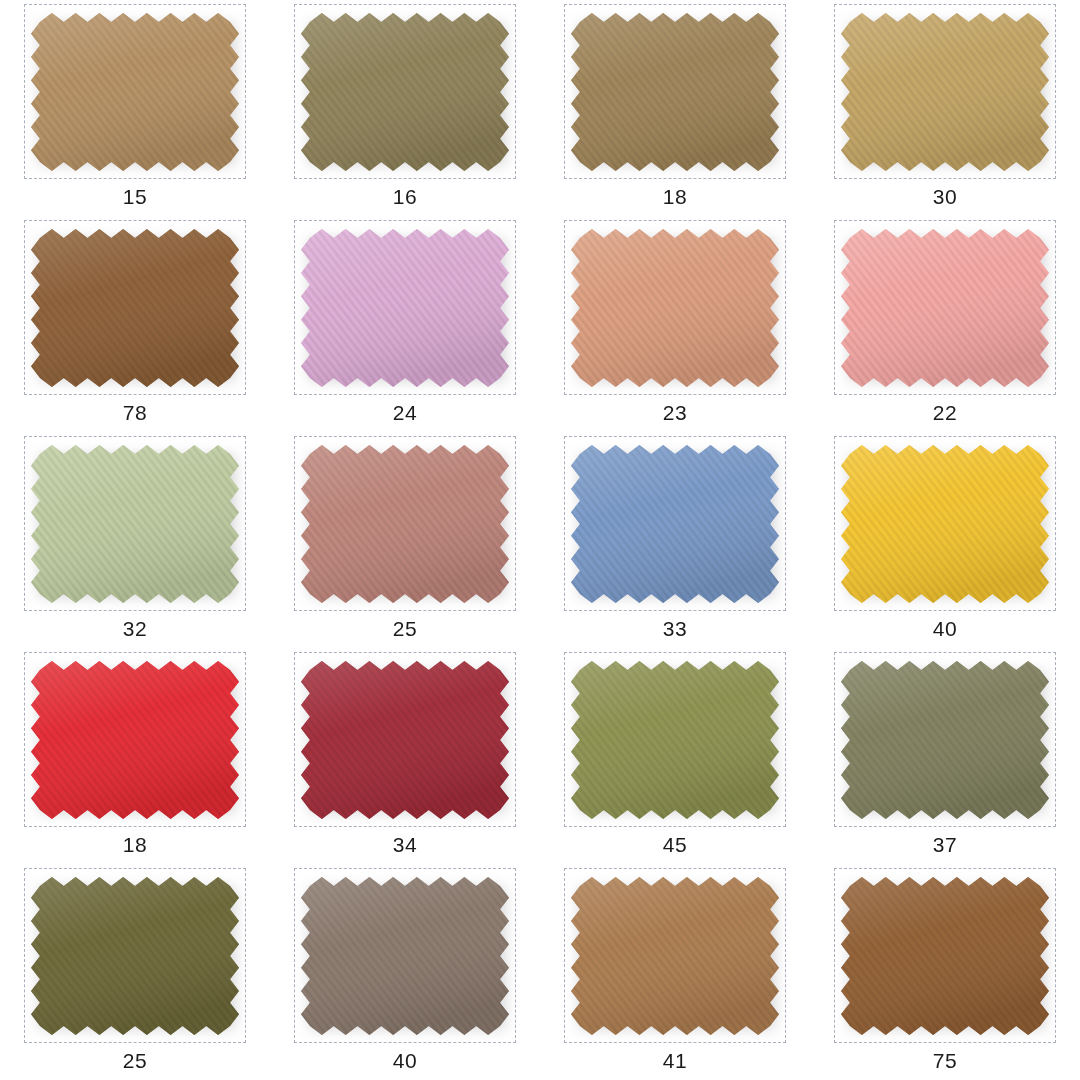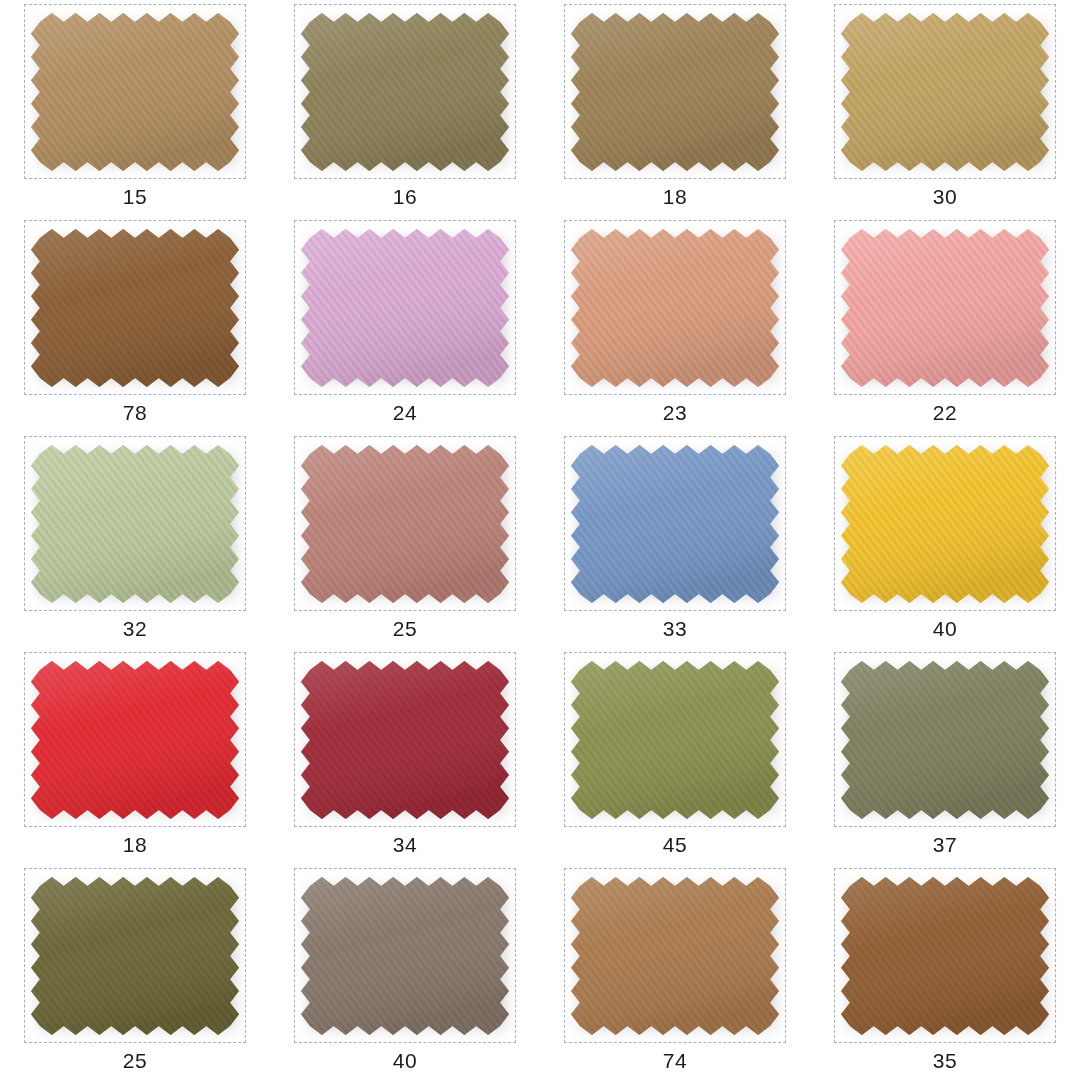--- a/index.html
+++ b/index.html
@@ -693,21 +693,21 @@
               </defs>
               <g clip-path="url(#clip18)">
                 <rect width="212" height="162" fill="#aa7b4f"></rect>
                 <rect width="212" height="162" fill="url(#twill18)" opacity="0.62"></rect>
                 <rect width="212" height="162" fill="url(#grad18)"></rect>
               </g>
             </svg>
           </div>
         </div>
       </div>
-      <div class="swatch-label">74</div>
+      <div class="swatch-label">41</div>
     </div>
     <div class="swatch-cell">
       <div class="swatch-frame">
         <div class="swatch-stage">
           <div class="swatch-shadow"></div>
           <div class="swatch-cloth" title="chestnut-brown">
             <svg viewBox="0 0 212 162" xmlns="http://www.w3.org/2000/svg">
               <defs>
                 <clipPath id="clip19">
                   <path d="M11.00,11.00L22.88,2.00L34.75,11.00L46.63,2.00L58.50,11.00L70.38,2.00L82.25,11.00L94.13,2.00L106.00,11.00L117.88,2.00L129.75,11.00L141.63,2.00L153.50,11.00L165.38,2.00L177.25,11.00L189.13,2.00L201.00,11.00L210.00,22.67L201.00,34.33L210.00,46.00L201.00,57.67L210.00,69.33L201.00,81.00L210.00,92.67L201.00,104.33L210.00,116.00L201.00,127.67L210.00,139.33L201.00,151.00L189.13,160.00L177.25,151.00L165.38,160.00L153.50,151.00L141.63,160.00L129.75,151.00L117.88,160.00L106.00,151.00L94.13,160.00L82.25,151.00L70.38,160.00L58.50,151.00L46.63,160.00L34.75,151.00L22.88,160.00L11.00,151.00L2.00,139.33L11.00,127.67L2.00,116.00L11.00,104.33L2.00,92.67L11.00,81.00L2.00,69.33L11.00,57.67L2.00,46.00L11.00,34.33L2.00,22.67Z"></path>
@@ -725,15 +725,15 @@
               </defs>
               <g clip-path="url(#clip19)">
                 <rect width="212" height="162" fill="#905f34"></rect>
                 <rect width="212" height="162" fill="url(#twill19)" opacity="0.62"></rect>
                 <rect width="212" height="162" fill="url(#grad19)"></rect>
               </g>
             </svg>
           </div>
         </div>
       </div>
-      <div class="swatch-label">35</div>
+      <div class="swatch-label">75</div>
     </div>
   </div>
 
 </body></html>

